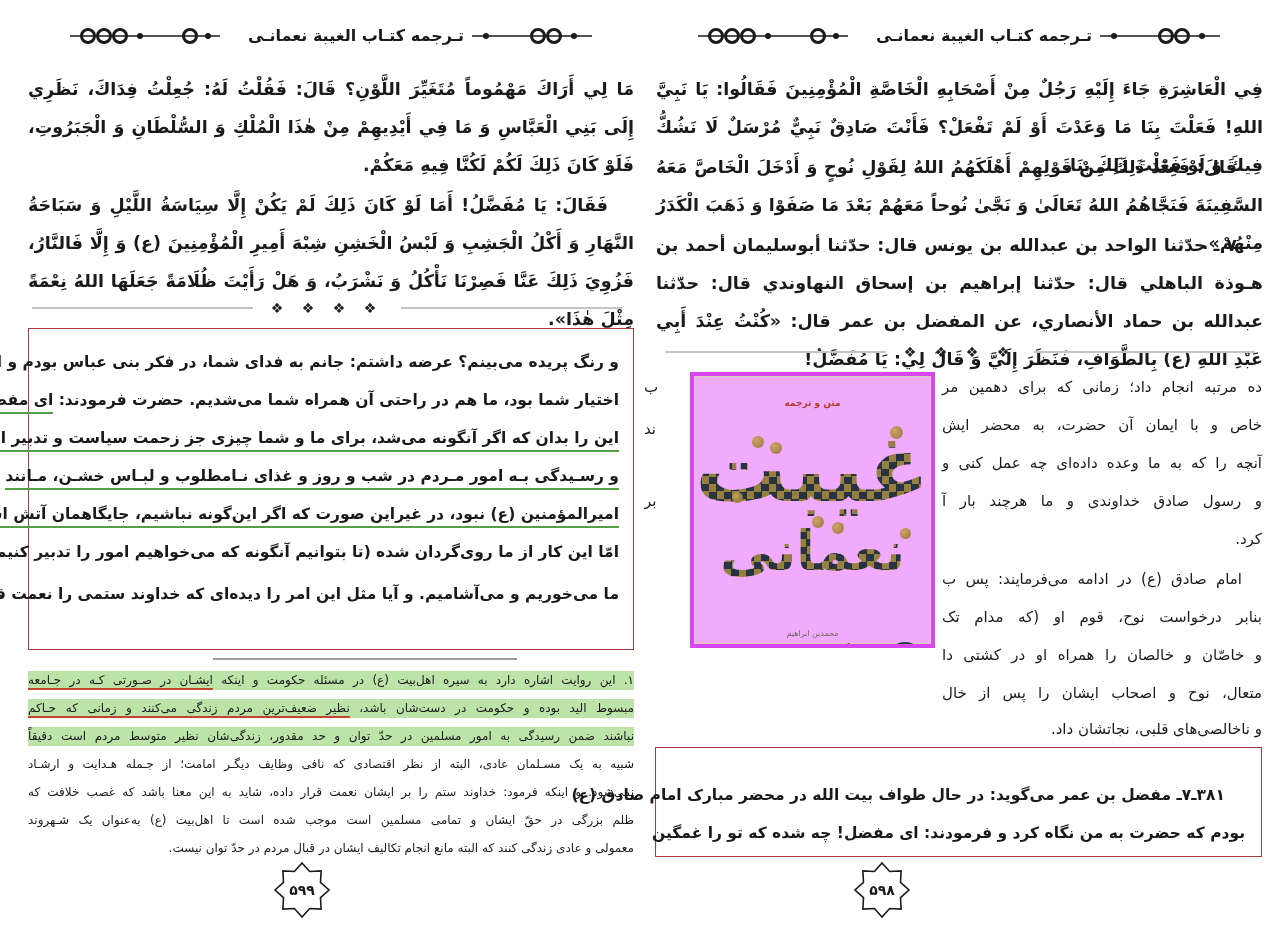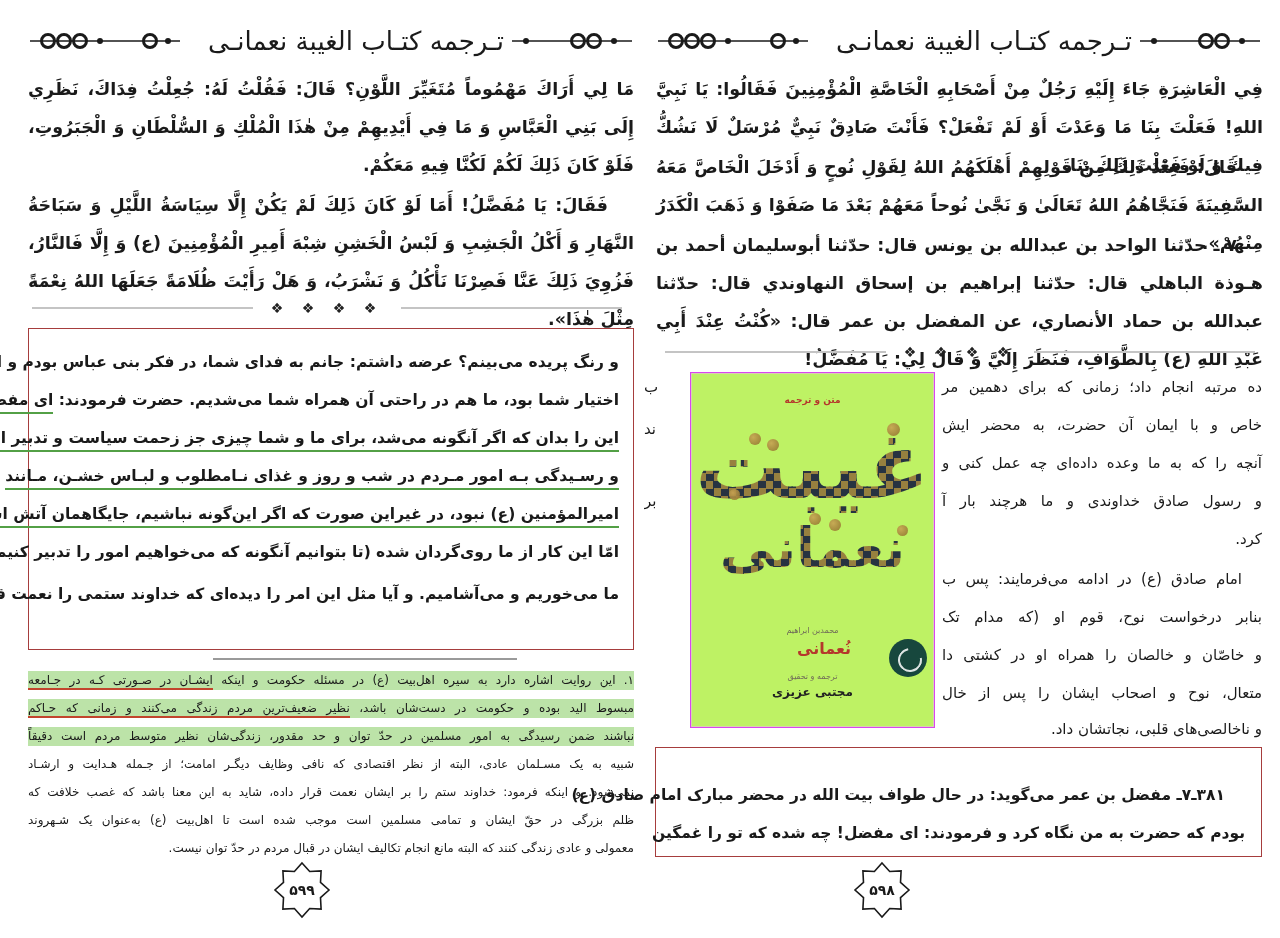--- a/index.html
+++ b/index.html
@@ -7,21 +7,21 @@
   .spread {
     position:relative; width:1280px; height:938px; background:#ffffff;
     color:#1a1a1a; overflow:hidden; direction:rtl;
   }
   .page { position:absolute; top:0; height:938px; width:640px; }
   .page.right-page { left:640px; }
   .page.left-page  { left:0; }
 
   
   .hdr { position:absolute; top:26px; left:15px; width:608px; display:flex; align-items:center; justify-content:center; direction:rtl; }
-  .hdr .title { font-size:26px; font-weight:normal; letter-spacing:.5px; padding:0 8px; white-space:nowrap;margin-left:20px; }
+  .hdr .title { font-size:16px; font-weight:bold; letter-spacing:.5px; padding:0 8px; white-space:nowrap;margin-left:20px; }
   .orn { flex:0 0 auto; }
 
   
   .ar { position:absolute; width:606px; font-weight:bold; font-size:17.5px; line-height:38px;
         text-align:justify; direction:rtl; }
   .ar.indent { text-indent:26px; }
   .left-page .ar { left:28px; }
   .right-page .ar { left:16px; width:607px; }
 
   
@@ -49,22 +49,22 @@
 
   
   .pcol-line { position:absolute; left:302px; width:320px; font-size:15px; line-height:38px; height:38px;
                text-align:justify; text-align-last:justify; direction:rtl; white-space:nowrap; }
   .pcol-line.lastline { text-align-last:right; }
   .pcol-line.ind { padding-right:20px; }
   .sliver { position:absolute; left:4px; width:38px; height:38px; line-height:38px; font-size:15px;
             direction:rtl; text-align:left; overflow:hidden; }
 
   
-  .cover { position:absolute; left:50px; top:372px; width:245px; height:356px;
-           background:#bef264; border:1px solid #d946ef; box-shadow:0 0 0 1px #d8d0b2 inset; overflow:hidden; }
+  .cover { position:absolute; left:50px; top:372px; width:245px; height:276px;
+           background:#f0abfc; border:4px solid #d946ef; box-shadow:0 0 0 1px #d8d0b2 inset; overflow:hidden; }
   .cover .tag { position:absolute; top:22px; left:0; width:100%; text-align:center;
                 font-size:9px; color:#b5372c; font-weight:bold; }
   .cv-title { position:absolute; left:0; width:100%; text-align:center; font-weight:bold;
               background:repeating-conic-gradient(#273341 0% 25%, #97803f 25% 50%) 0 0 / 15px 15px;
               -webkit-background-clip:text; background-clip:text; color:transparent; line-height:1; }
   .cv-title.row1 { top:48px;  font-size:92px; }
   .cv-title.row2 { top:148px; font-size:55px; }
   .gdot { position:absolute; border-radius:50%; background:radial-gradient(circle at 35% 35%, #c8a354, #8d6f2c); opacity:.9; }
   .cv-meta { position:absolute; top:252px; left:0; width:100%; text-align:center; line-height:1.5; }
   .cv-meta .small { font-size:8px; color:#6f6a58; }

